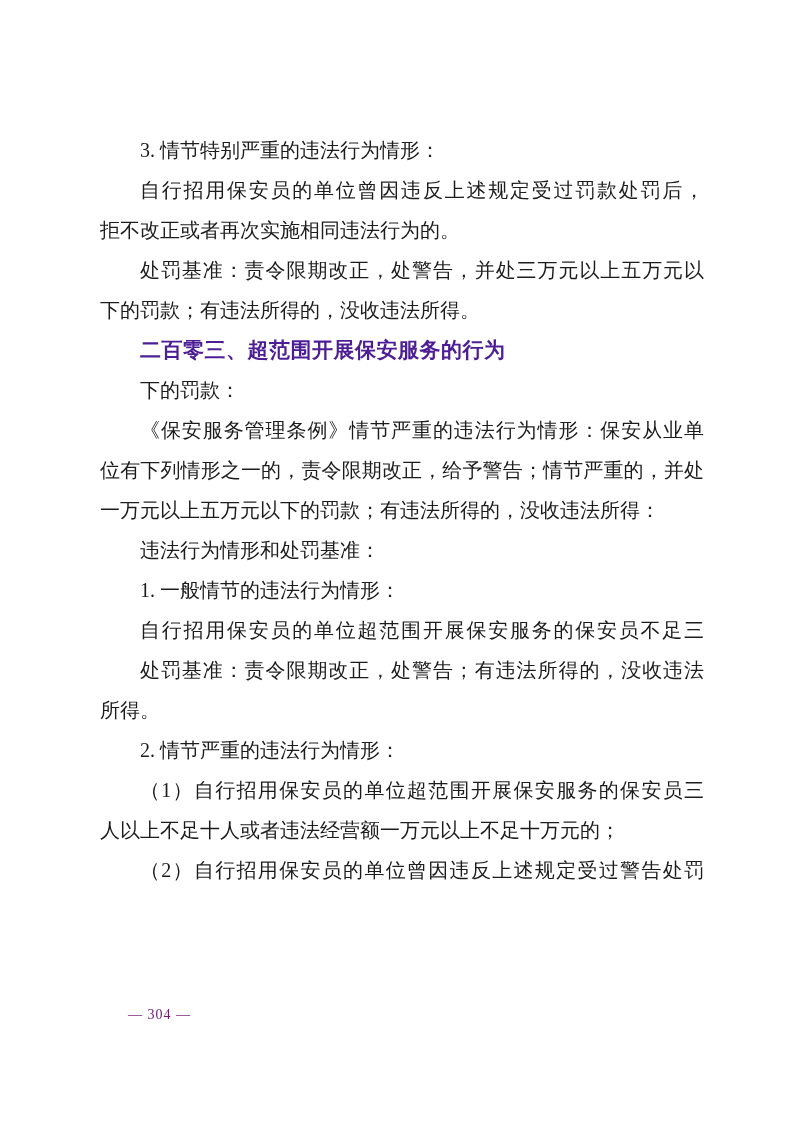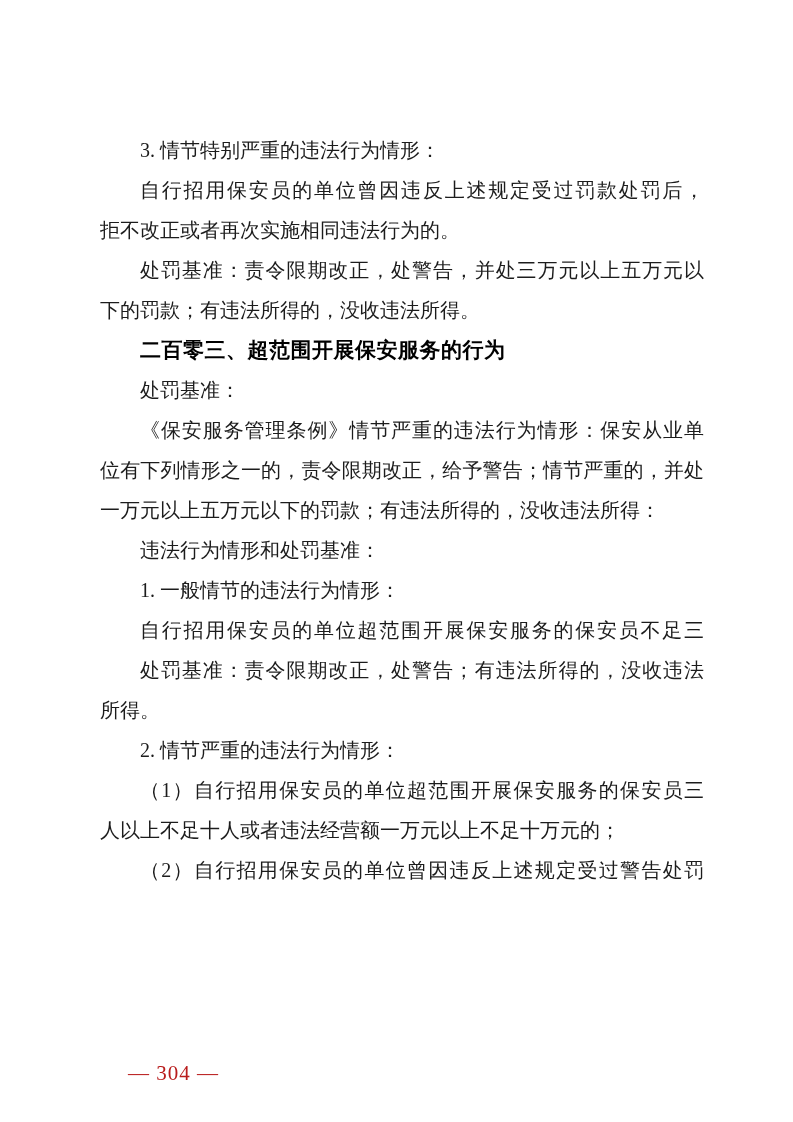--- a/index.html
+++ b/index.html
@@ -39,45 +39,45 @@
     text-align-last: justify;
   }
   .line.indent {
     text-indent: 40px;
   }
   .line.heading {
     font-family: "Liberation Sans", "DejaVu Sans", sans-serif;
     font-weight: bold;
     font-size: 21px;
     letter-spacing: 0.5px;
-    color: #000000;
+    color: #4c1d95;
   }
   .footer {
     position: absolute;
     left: 128px;
-    top: 1024px;
+    top: 966px;
     height: 30px;
     line-height: 30px;
-    font-size: 21px;
-    color: #b91c1c;
+    font-size: 14px;
+    color: #701a75;
     letter-spacing: 1px;
   }
 </style>
 </head>
 <body>
 
 <div class="page">
   <div class="text-block" id="text-block">
       <div class="line indent">3. 情节特别严重的违法行为情形：</div>
       <div class="line indent justify">自行招用保安员的单位曾因违反上述规定受过罚款处罚后，</div>
       <div class="line">拒不改正或者再次实施相同违法行为的。</div>
       <div class="line indent justify">处罚基准：责令限期改正，处警告，并处三万元以上五万元以</div>
       <div class="line">下的罚款；有违法所得的，没收违法所得。</div>
       <div class="line indent heading">二百零三、超范围开展保安服务的行为</div>
-      <div class="line indent">处罚基准：</div>
+      <div class="line indent">下的罚款：</div>
       <div class="line indent justify">《保安服务管理条例》情节严重的违法行为情形：保安从业单</div>
       <div class="line justify">位有下列情形之一的，责令限期改正，给予警告；情节严重的，并处</div>
       <div class="line">一万元以上五万元以下的罚款；有违法所得的，没收违法所得：</div>
       <div class="line indent">违法行为情形和处罚基准：</div>
       <div class="line indent">1. 一般情节的违法行为情形：</div>
       <div class="line indent justify">自行招用保安员的单位超范围开展保安服务的保安员不足三</div>
       <div class="line indent justify">处罚基准：责令限期改正，处警告；有违法所得的，没收违法</div>
       <div class="line">所得。</div>
       <div class="line indent">2. 情节严重的违法行为情形：</div>
       <div class="line indent justify">（1）自行招用保安员的单位超范围开展保安服务的保安员三</div>

